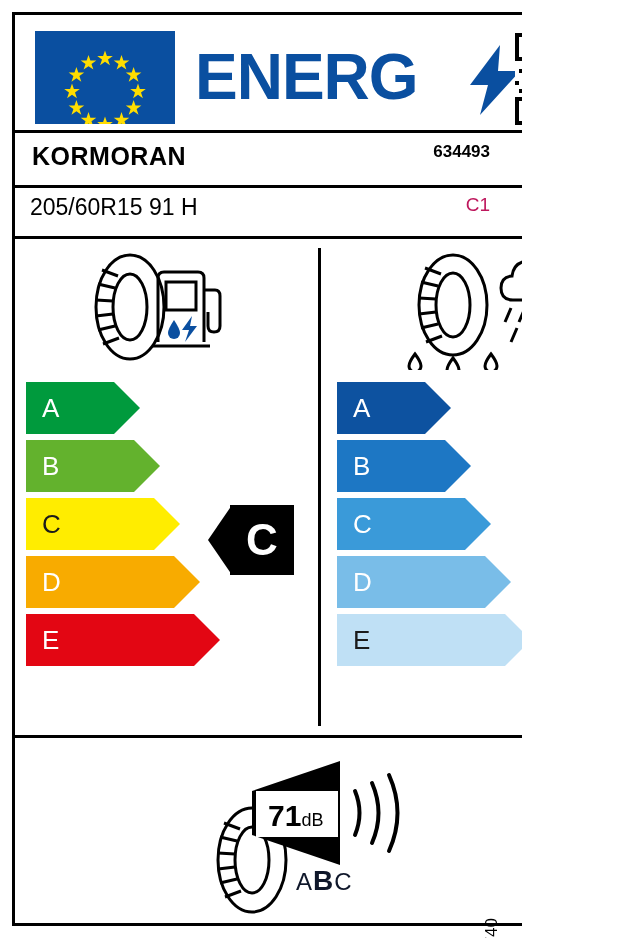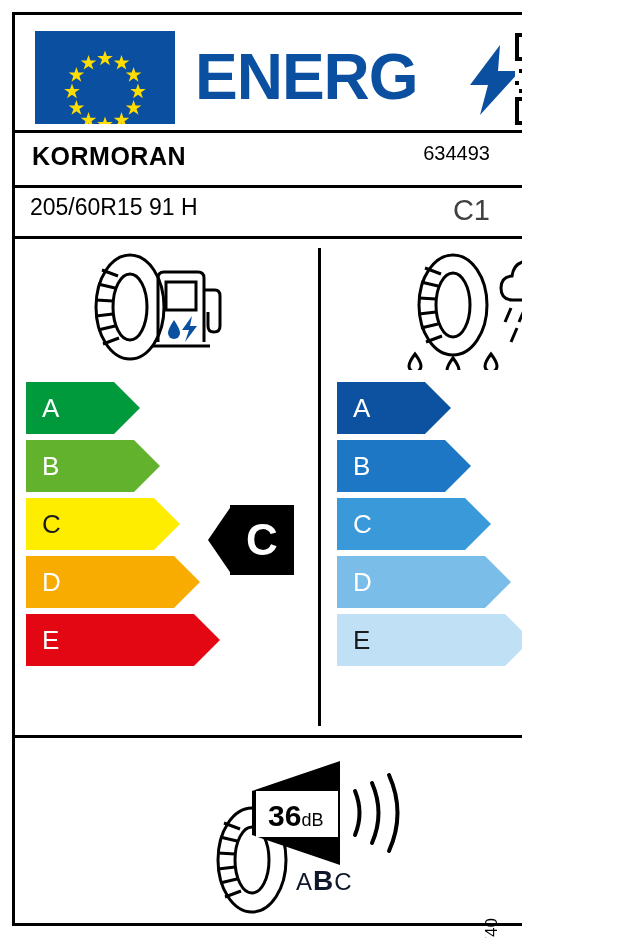--- a/index.html
+++ b/index.html
@@ -89,37 +89,37 @@
     top: 142px;
     font-size: 25px;
     font-weight: bold;
     letter-spacing: 0.5px;
     color: #000;
   }
   .model {
     position: absolute;
     right: 32px;
     top: 142px;
-    font-size: 20px;
-    font-weight: normal;
+    font-size: 17px;
+    font-weight: bold;
     color: #000;
   }
   .size {
     position: absolute;
     left: 30px;
     top: 194px;
     font-size: 23px;
     color: #000;
   }
   .class {
     position: absolute;
     right: 32px;
     top: 194px;
-    font-size: 29px;
-    color: #404040;
+    font-size: 19px;
+    color: #be185d;
   }
 
   
   .divider {
     position: absolute;
     left: 318px;
     top: 248px;
     width: 3px;
     height: 478px;
     background: #000;
@@ -508,21 +508,21 @@
       </g>
       <path d="M62 36 L150 6 L150 110 L62 80 Z" fill="#000"></path>
       <rect x="66" y="36" width="82" height="46" fill="#fff"></rect>
       <g fill="none" stroke="#000" stroke-width="4" stroke-linecap="round">
         <path d="M165 36 q9 22 0 44"></path>
         <path d="M182 28 q13 30 0 60"></path>
         <path d="M199 20 q17 38 0 76"></path>
       </g>
     </svg>
     <div class="noise-db">
-      <span>36</span><span class="unit">dB</span>
+      <span>71</span><span class="unit">dB</span>
     </div>
     <div class="noise-class">
       <span>A</span><b>B</b><span>C</span>
     </div>
   </div>
 
   <div class="date">2020/740</div>
 </div>
 
 </body></html>

